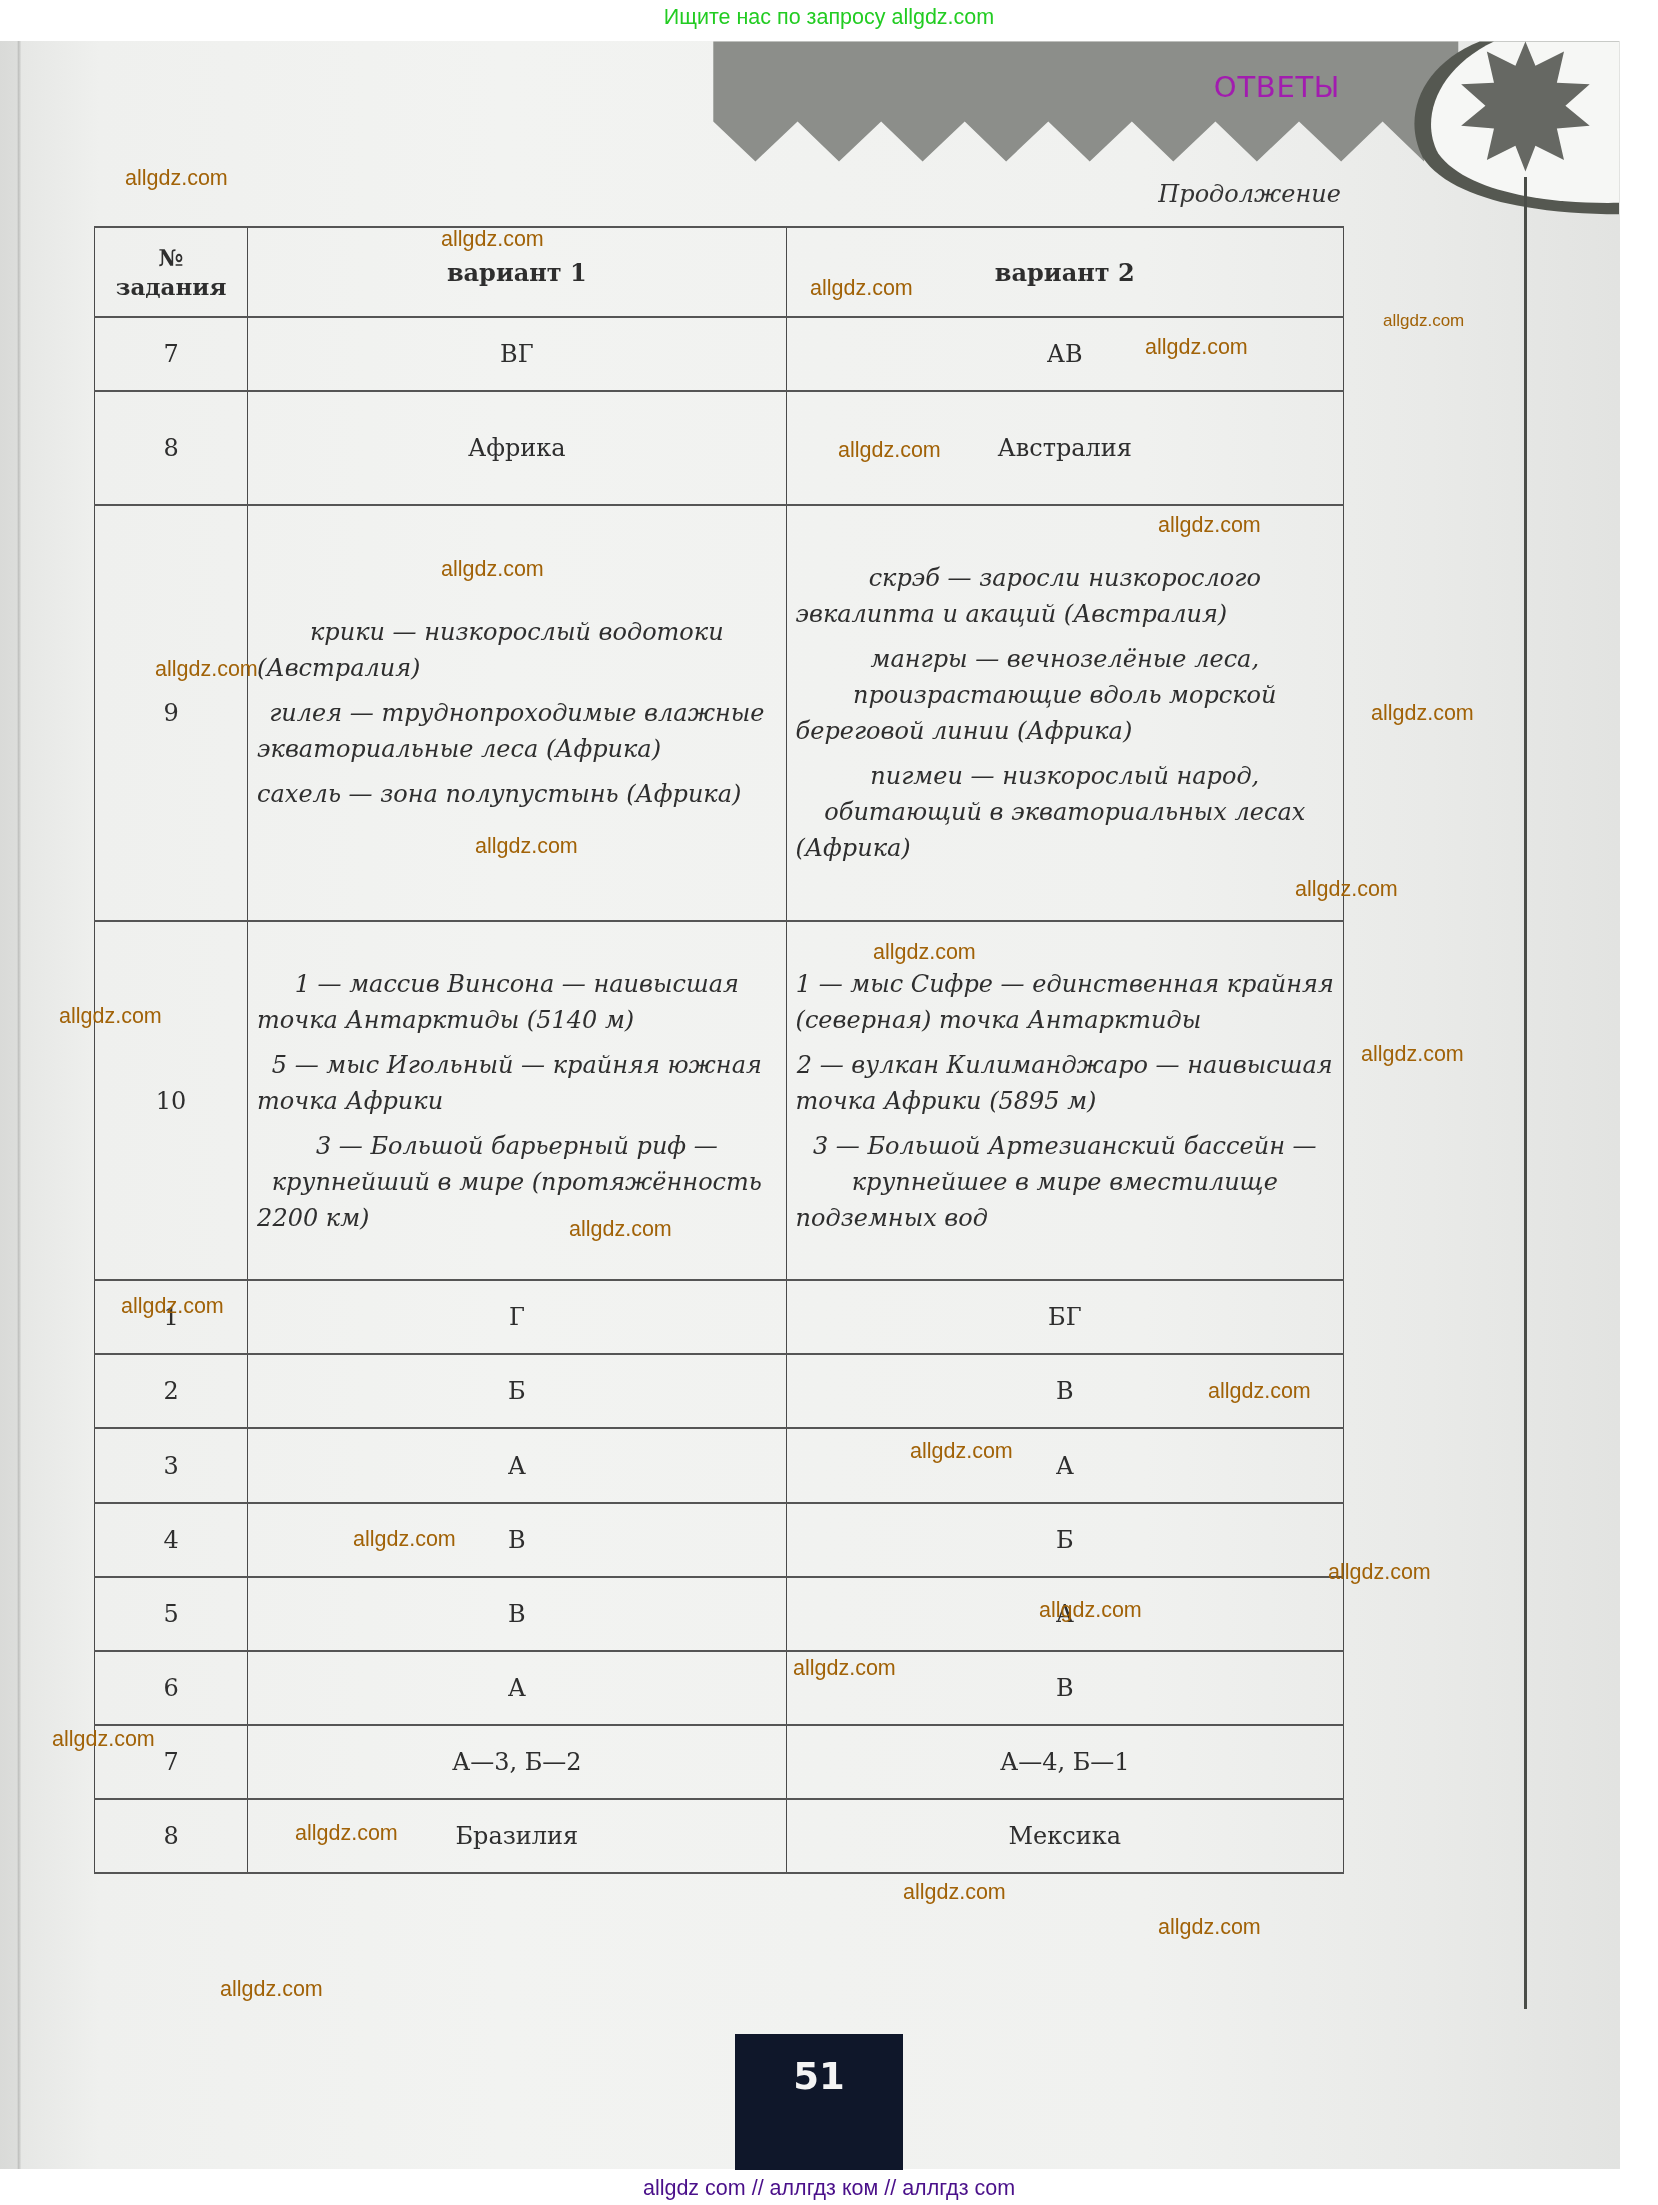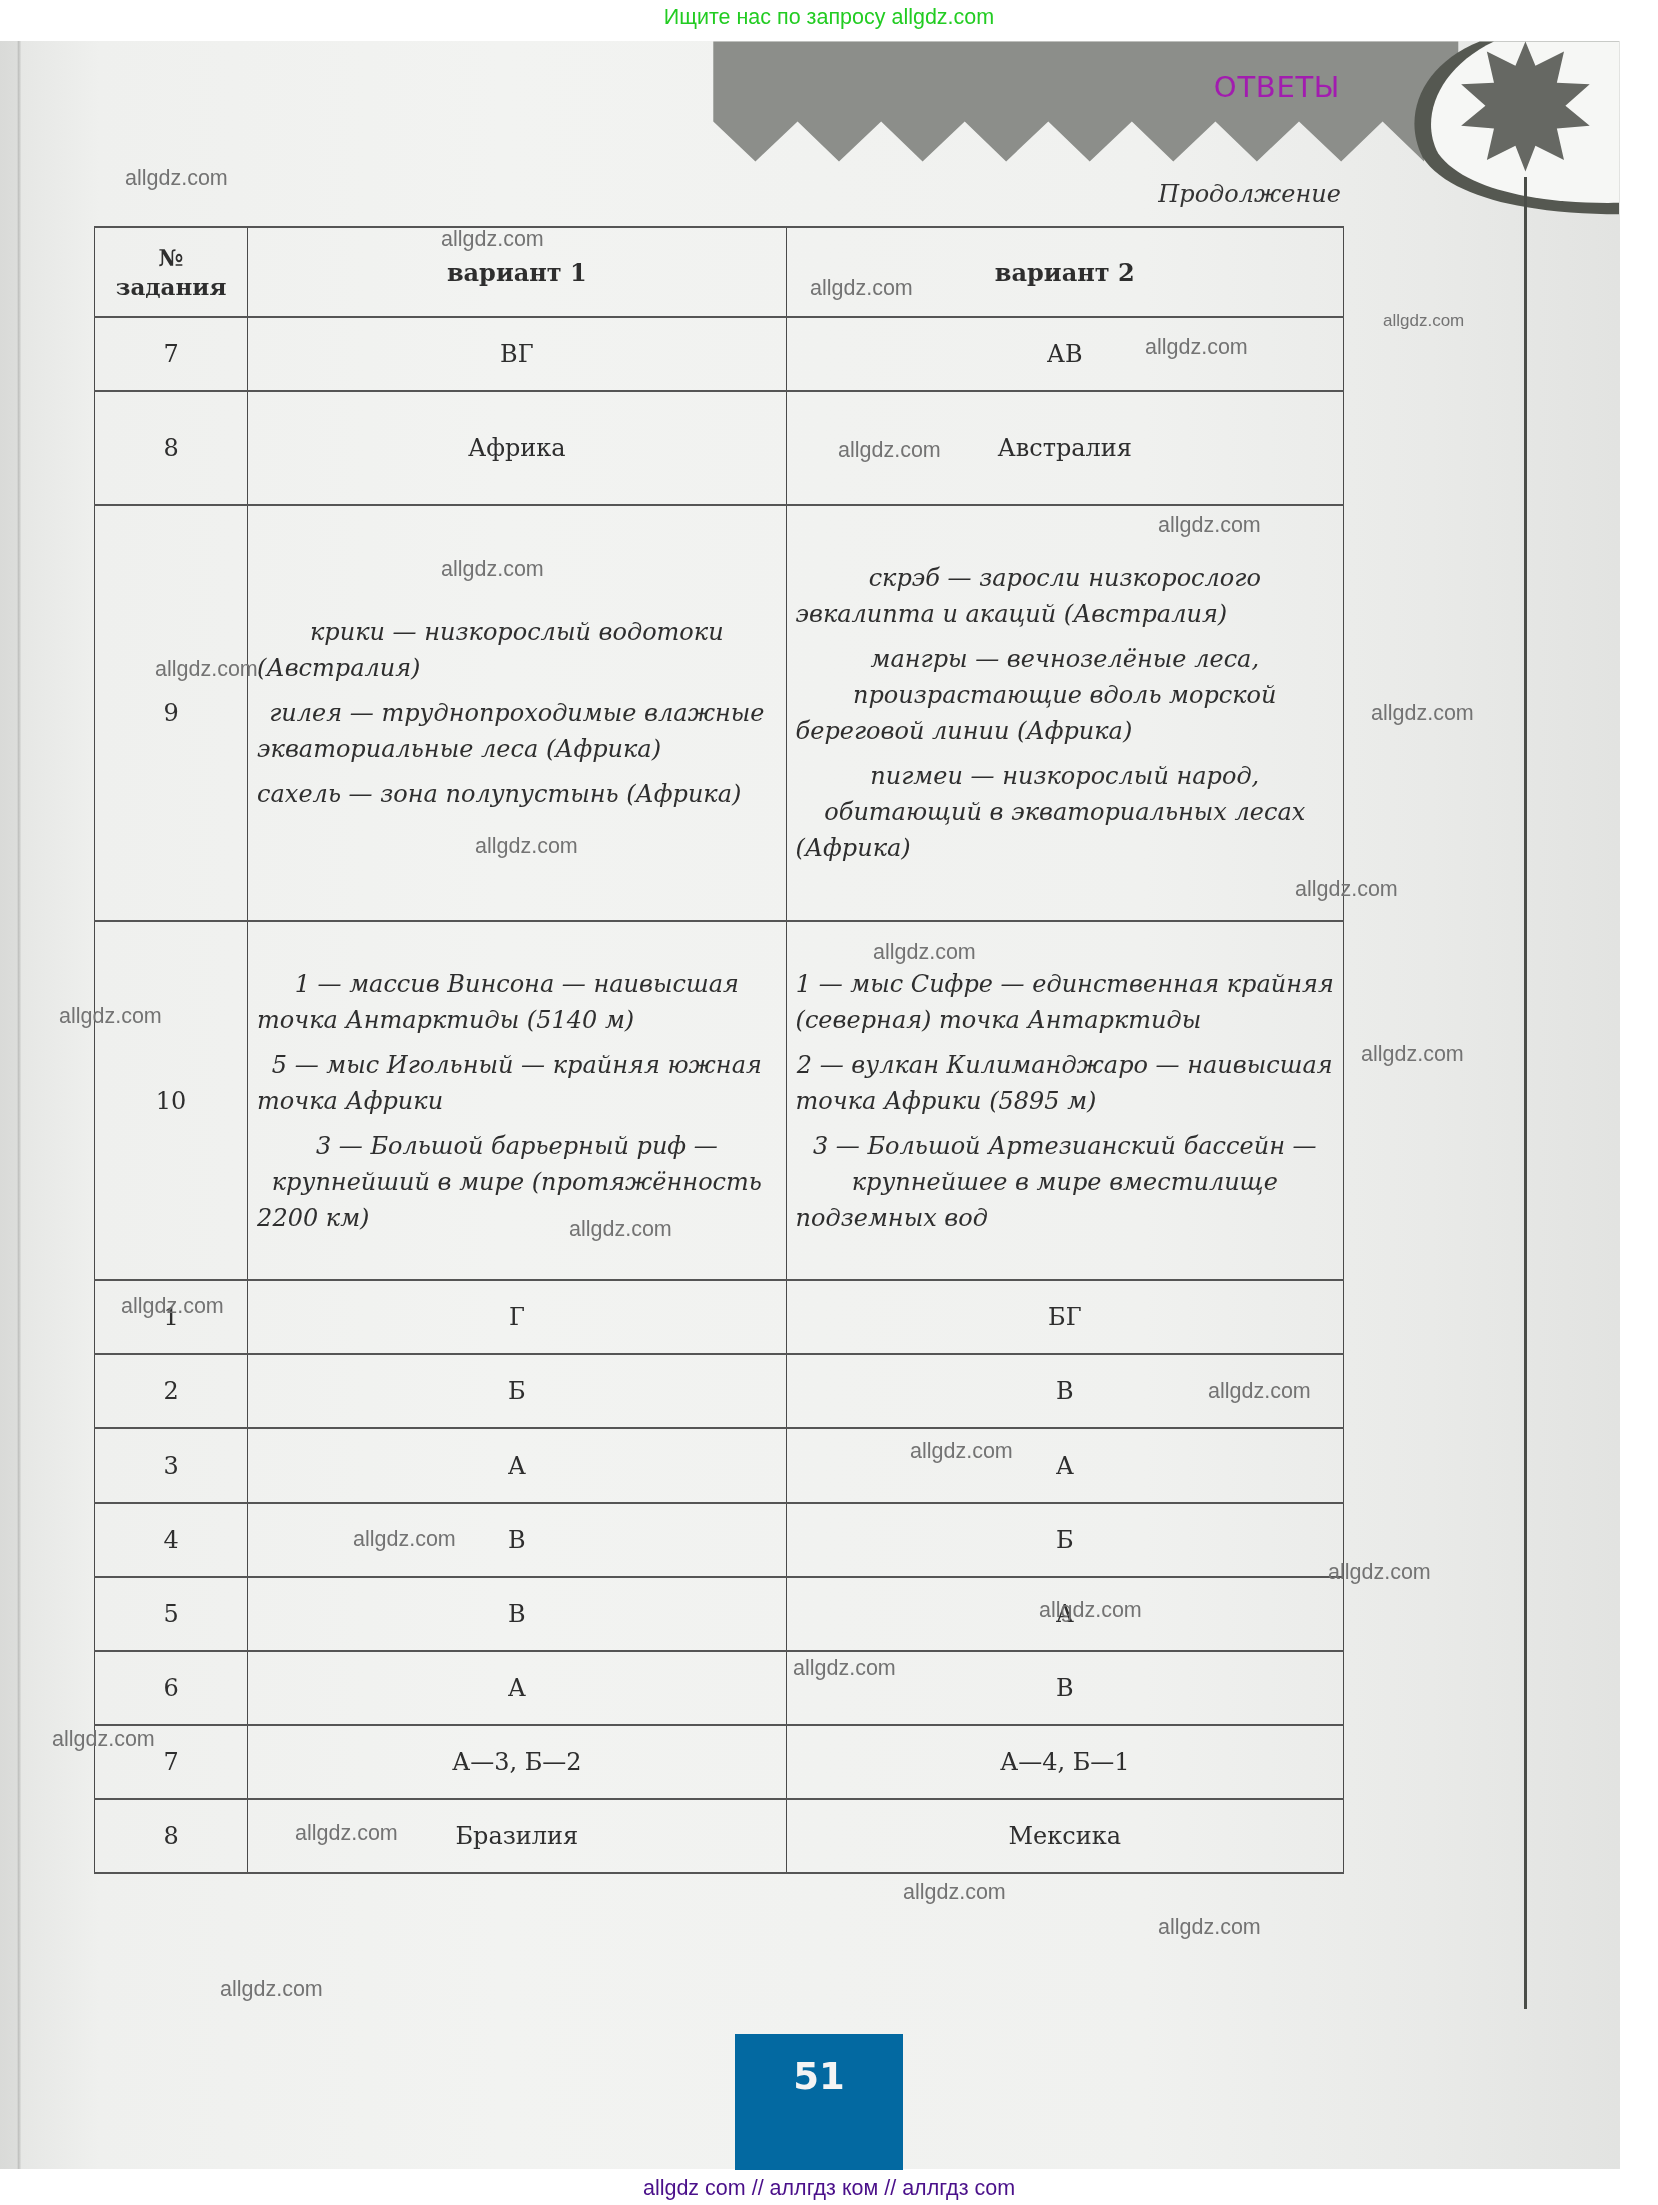--- a/index.html
+++ b/index.html
@@ -56,26 +56,26 @@
   }
   .txt-r { padding: 0 13px 0 26px; }
   .txt p { margin: 9px; font-style: italic; }
   .section-row td {
     height: 100px; font-family: "DejaVu Sans", sans-serif; font-weight: bold;
     font-size: 26px; color: #333; text-align: left; padding-left: 175px;
     border-left: 1.4px solid #4a4a4a; border-right: 1.4px solid #4a4a4a;
   }
   .page-num {
     position: absolute; left: 735px; top: 2034px; width: 168px; height: 136px;
-    background: #0369a1; color: #f4f4f4; text-align: center;
+    background: #0f172a; color: #f4f4f4; text-align: center;
     font-family: "DejaVu Sans", sans-serif; font-weight: bold; font-size: 37px; line-height: 86px;
   }
   .wm {
     position: absolute; font-family: "Liberation Sans", sans-serif; font-size: 21.5px;
-    line-height: 26px; color: #737373; white-space: nowrap;
+    line-height: 26px; color: #a16207; white-space: nowrap;
   }
   .wm.small { font-size: 17px; }
 </style>
 </head>
 <body>
 
 <div class="top-banner-text">Ищите нас по запросу allgdz.com</div>
 
 <div class="page"></div>
 

